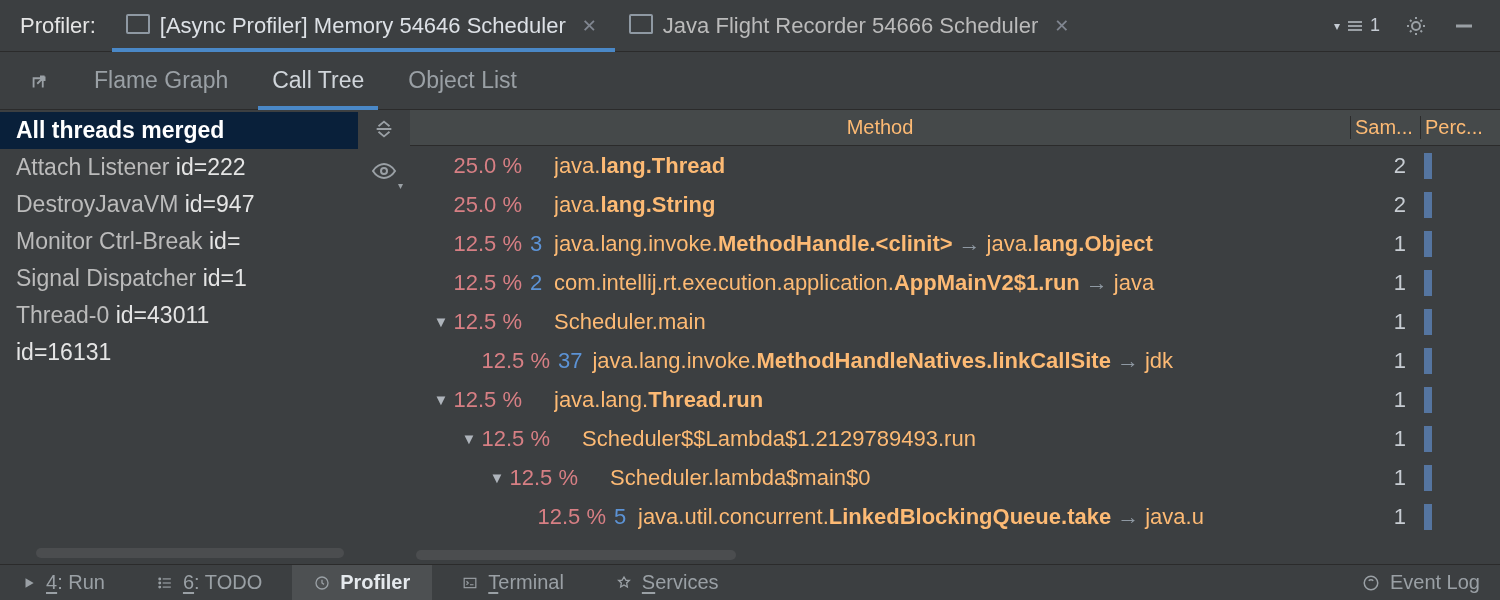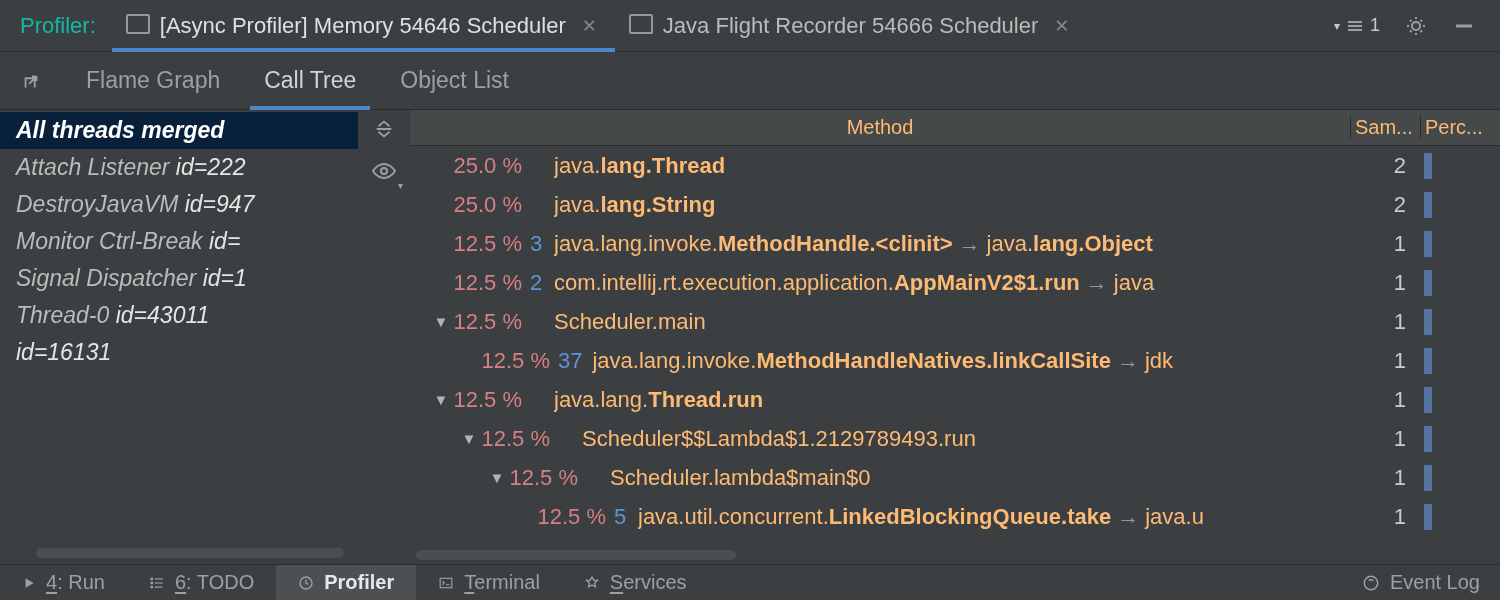--- a/index.html
+++ b/index.html
@@ -2,43 +2,43 @@
 <html><head>
 <meta charset="utf-8">
 <style>
   * { box-sizing: border-box; margin: 0; padding: 0; font-family: -apple-system, BlinkMacSystemFont, "Segoe UI", sans-serif; }
   html, body { width: 1500px; height: 600px; background: #3c3f41; color: #bbbbbb; overflow: hidden; font-size: 21px; }
 
   .root { display: flex; flex-direction: column; width: 100%; height: 100%; }
 
   
   .tabbar { display: flex; align-items: center; height: 52px; background: #3c3f41; border-bottom: 1px solid #2b2b2b; padding: 0 6px; }
-  .tabbar-label { color: #14b8a6; padding: 0 16px 0 14px; font-size: 22px; }
+  .tabbar-label { color: #e5e5e5; padding: 0 16px 0 14px; font-size: 22px; }
   .tab { display: flex; align-items: center; padding: 0 18px; height: 100%; color: #bbbbbb; font-size: 22px; gap: 10px; position: relative; }
   .tab.active { color: #dde1e6; }
   .tab.active::after { content: ""; position: absolute; left: 0; right: 0; bottom: -1px; height: 4px; background: #4a88c7; }
   .tab-icon { width: 20px; height: 16px; border: 2px solid #8f99a3; border-radius: 2px; position: relative; display: inline-block; }
   .tab-icon::before { content:""; position:absolute; top:-6px; left:-6px; width:20px; height:16px; border:2px solid #8f99a3; border-radius:2px; background:#3c3f41; }
   .tab-close { color: #808690; font-size: 18px; margin-left: 6px; }
   .tabbar-spacer { flex: 1; }
   .tabbar-right { display: flex; align-items: center; gap: 24px; padding-right: 18px; color: #9aa0a5; }
   .badgebox { display:flex; align-items:center; gap:6px; font-size:18px; color:#c5cbd3; }
   .gear-icon svg, .min-icon svg { display:block; }
 
   
-  .viewbar { display: flex; align-items: center; height: 58px; background: #3c3f41; padding: 0 8px; gap: 8px; border-bottom: 1px solid #2b2b2b; }
+  .viewbar { display: flex; align-items: center; height: 58px; background: #3c3f41; padding: 0 16px; gap: 8px; border-bottom: 1px solid #2b2b2b; }
   .expand-btn { width: 48px; display:flex; justify-content:center; align-items:center; }
   .view-tabs { display: flex; align-items: stretch; height: 100%; }
   .view-tab { display: flex; align-items: center; padding: 0 22px; font-size: 23px; color: #9aa0a5; position: relative; }
   .view-tab.active { color: #d0d5da; }
   .view-tab.active::after { content:""; position:absolute; left:8px; right:8px; bottom:-1px; height:4px; background:#4a88c7; }
 
   
   .content { display: flex; flex: 1; min-height: 0; }
-  .threads-panel { width: 358px; min-width: 358px; display: flex; flex-direction: column; padding-top: 2px; overflow: hidden; position: relative; font-style: italic; }
+  .threads-panel { width: 358px; min-width: 358px; display: flex; flex-direction: column; padding-top: 2px; overflow: hidden; position: relative; }
   .thread-item { padding: 5px 16px; font-size: 23px; white-space: nowrap; overflow: hidden; }
   .thread-item.selected { background: #09203a; color: #fff; font-weight: 700; }
   .thread-id { color: #e5e5e5; font-weight: 400; }
   .threads-scroll { position:absolute; bottom:6px; left:36px; right:14px; height:10px; background:#4b4d4f; border-radius:5px; }
 
   .mid-col { width: 52px; display:flex; flex-direction:column; align-items:center; gap:16px; padding-top:8px; }
   .mid-btn { color:#a0a6ad; }
 
   .tree-panel { flex: 1; display: flex; flex-direction: column; min-width: 0; }
   .tree-head { display: flex; height: 36px; background: #45494a; color: #fdba74; font-size: 20px; align-items: center; border-bottom: 1px solid #2b2b2b; }
@@ -282,21 +282,21 @@
             <span class="perc-cell">
               <span class="perc-bar"></span>
             </span>
           </div>
           <div class="tree-hscroll"></div>
       </div>
     </div>
   </div>
 
   <div class="statusbar">
-    <div id="sb-left" style="display:flex; height:100%;">
+    <div id="sb-left" style="display:flex; height:100%;gap:8px;">
         <div class="sb-item">
           <svg width="14" height="14" viewBox="0 0 24 24">
             <path fill="#9aa0a5" d="M6 4l14 8-14 8z"></path>
           </svg>
           <span><span class="underline">4</span>: Run</span>
         </div>
         <div class="sb-item">
           <svg width="16" height="14" viewBox="0 0 24 24">
             <g class="icon-svg">
               <line x1="8" y1="5" x2="22" y2="5"></line>

